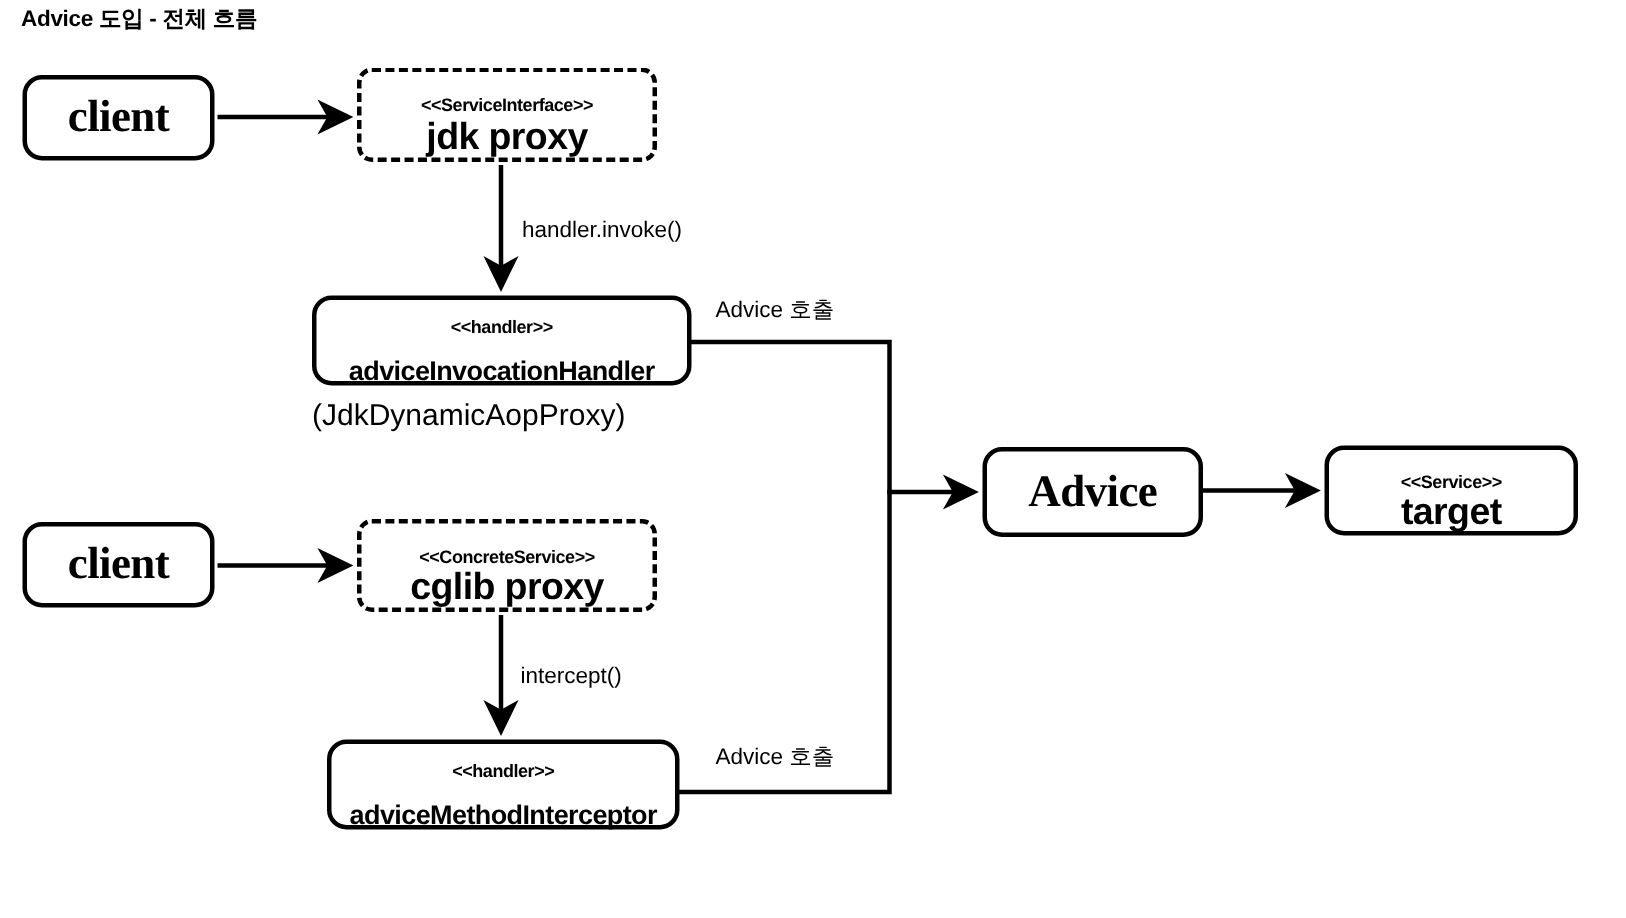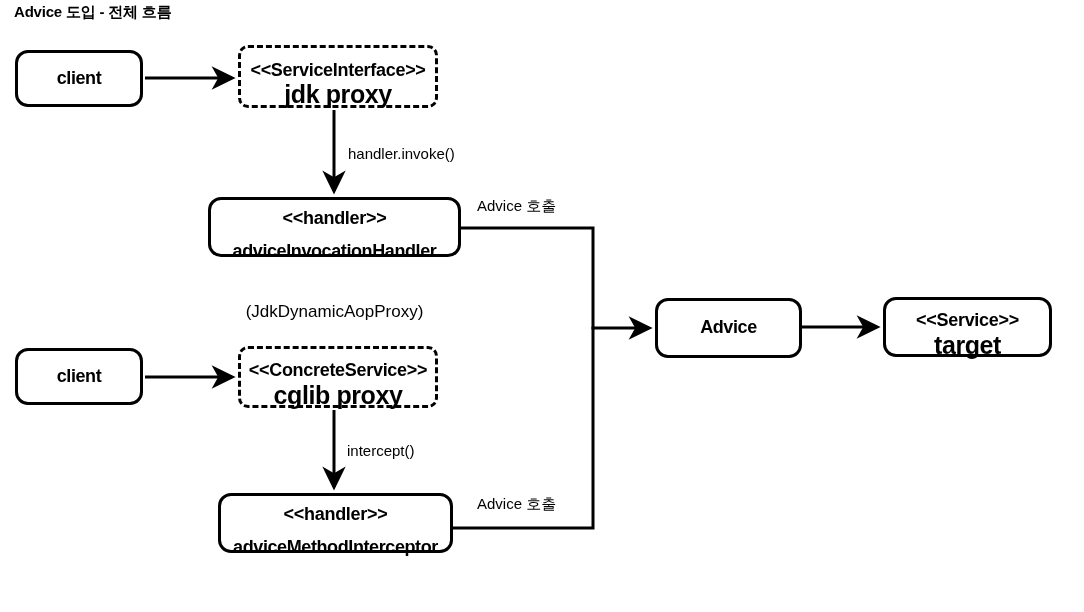--- a/index.html
+++ b/index.html
@@ -48,46 +48,46 @@
     border-radius: 13px;
     text-align: center;
     line-height: 1.08;
   }
   .node.dashed {
     border-style: dashed;
     border-width: 3px;
     border-radius: 10px;
   }
   .stereotype {
-    font-size: 18px;
+    font-size: 12px;
     font-weight: bold;
     letter-spacing: -0.3px;
     white-space: nowrap;
     margin-bottom: 1px;
     margin-top: 16px;
   }
   .nodelabel {
     font-size: 25px;
     font-weight: bold;
     letter-spacing: -0.4px;
     white-space: nowrap;
   }
   .nodelabel.small {
     font-size: 18px;
     margin-top: 12px;
   }
   .nodelabel.plain {
-    font-size: 18px;
+    font-size: 30px;
+    font-family: Liberation Serif, serif;
   }
   .caption {
     position: absolute;
-    font-size: 17px;
+    font-size: 20px;
     white-space: nowrap;
-    text-align: center;
-    margin-top: 36px;
+    text-align: left;
   }
   .edgelabel {
     position: absolute;
     font-size: 15px;
     white-space: nowrap;
   }
 </style>
 </head>
 <body>
 

